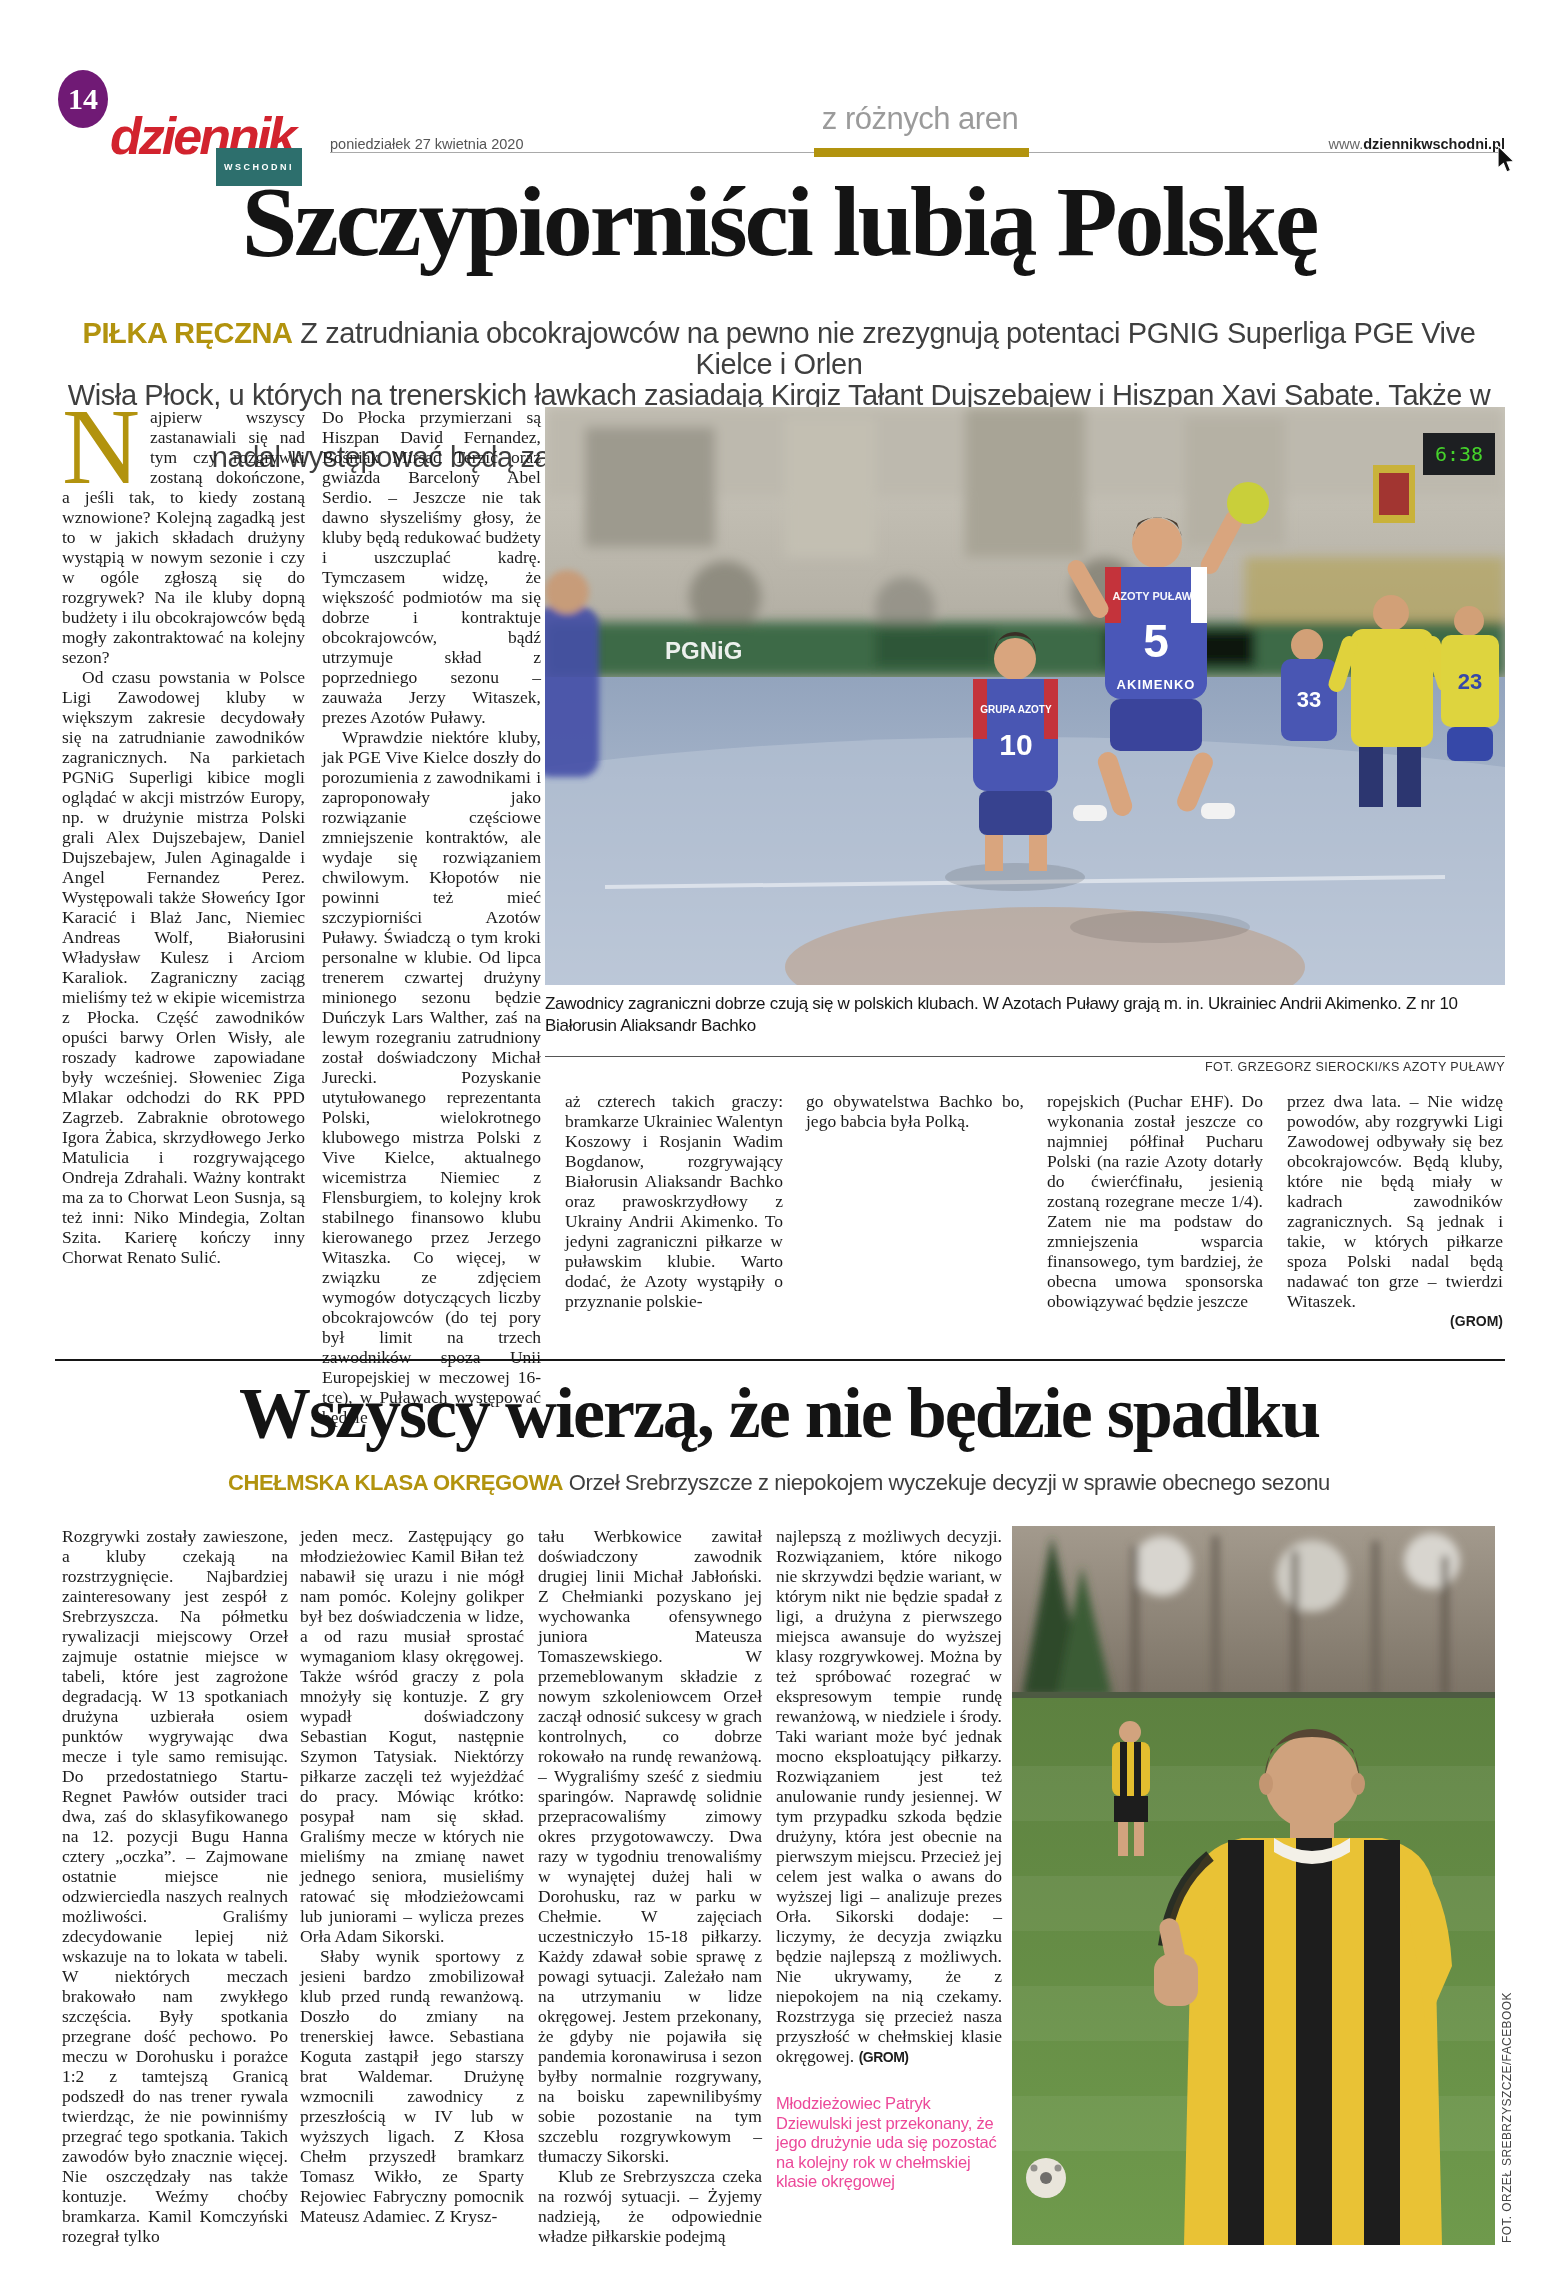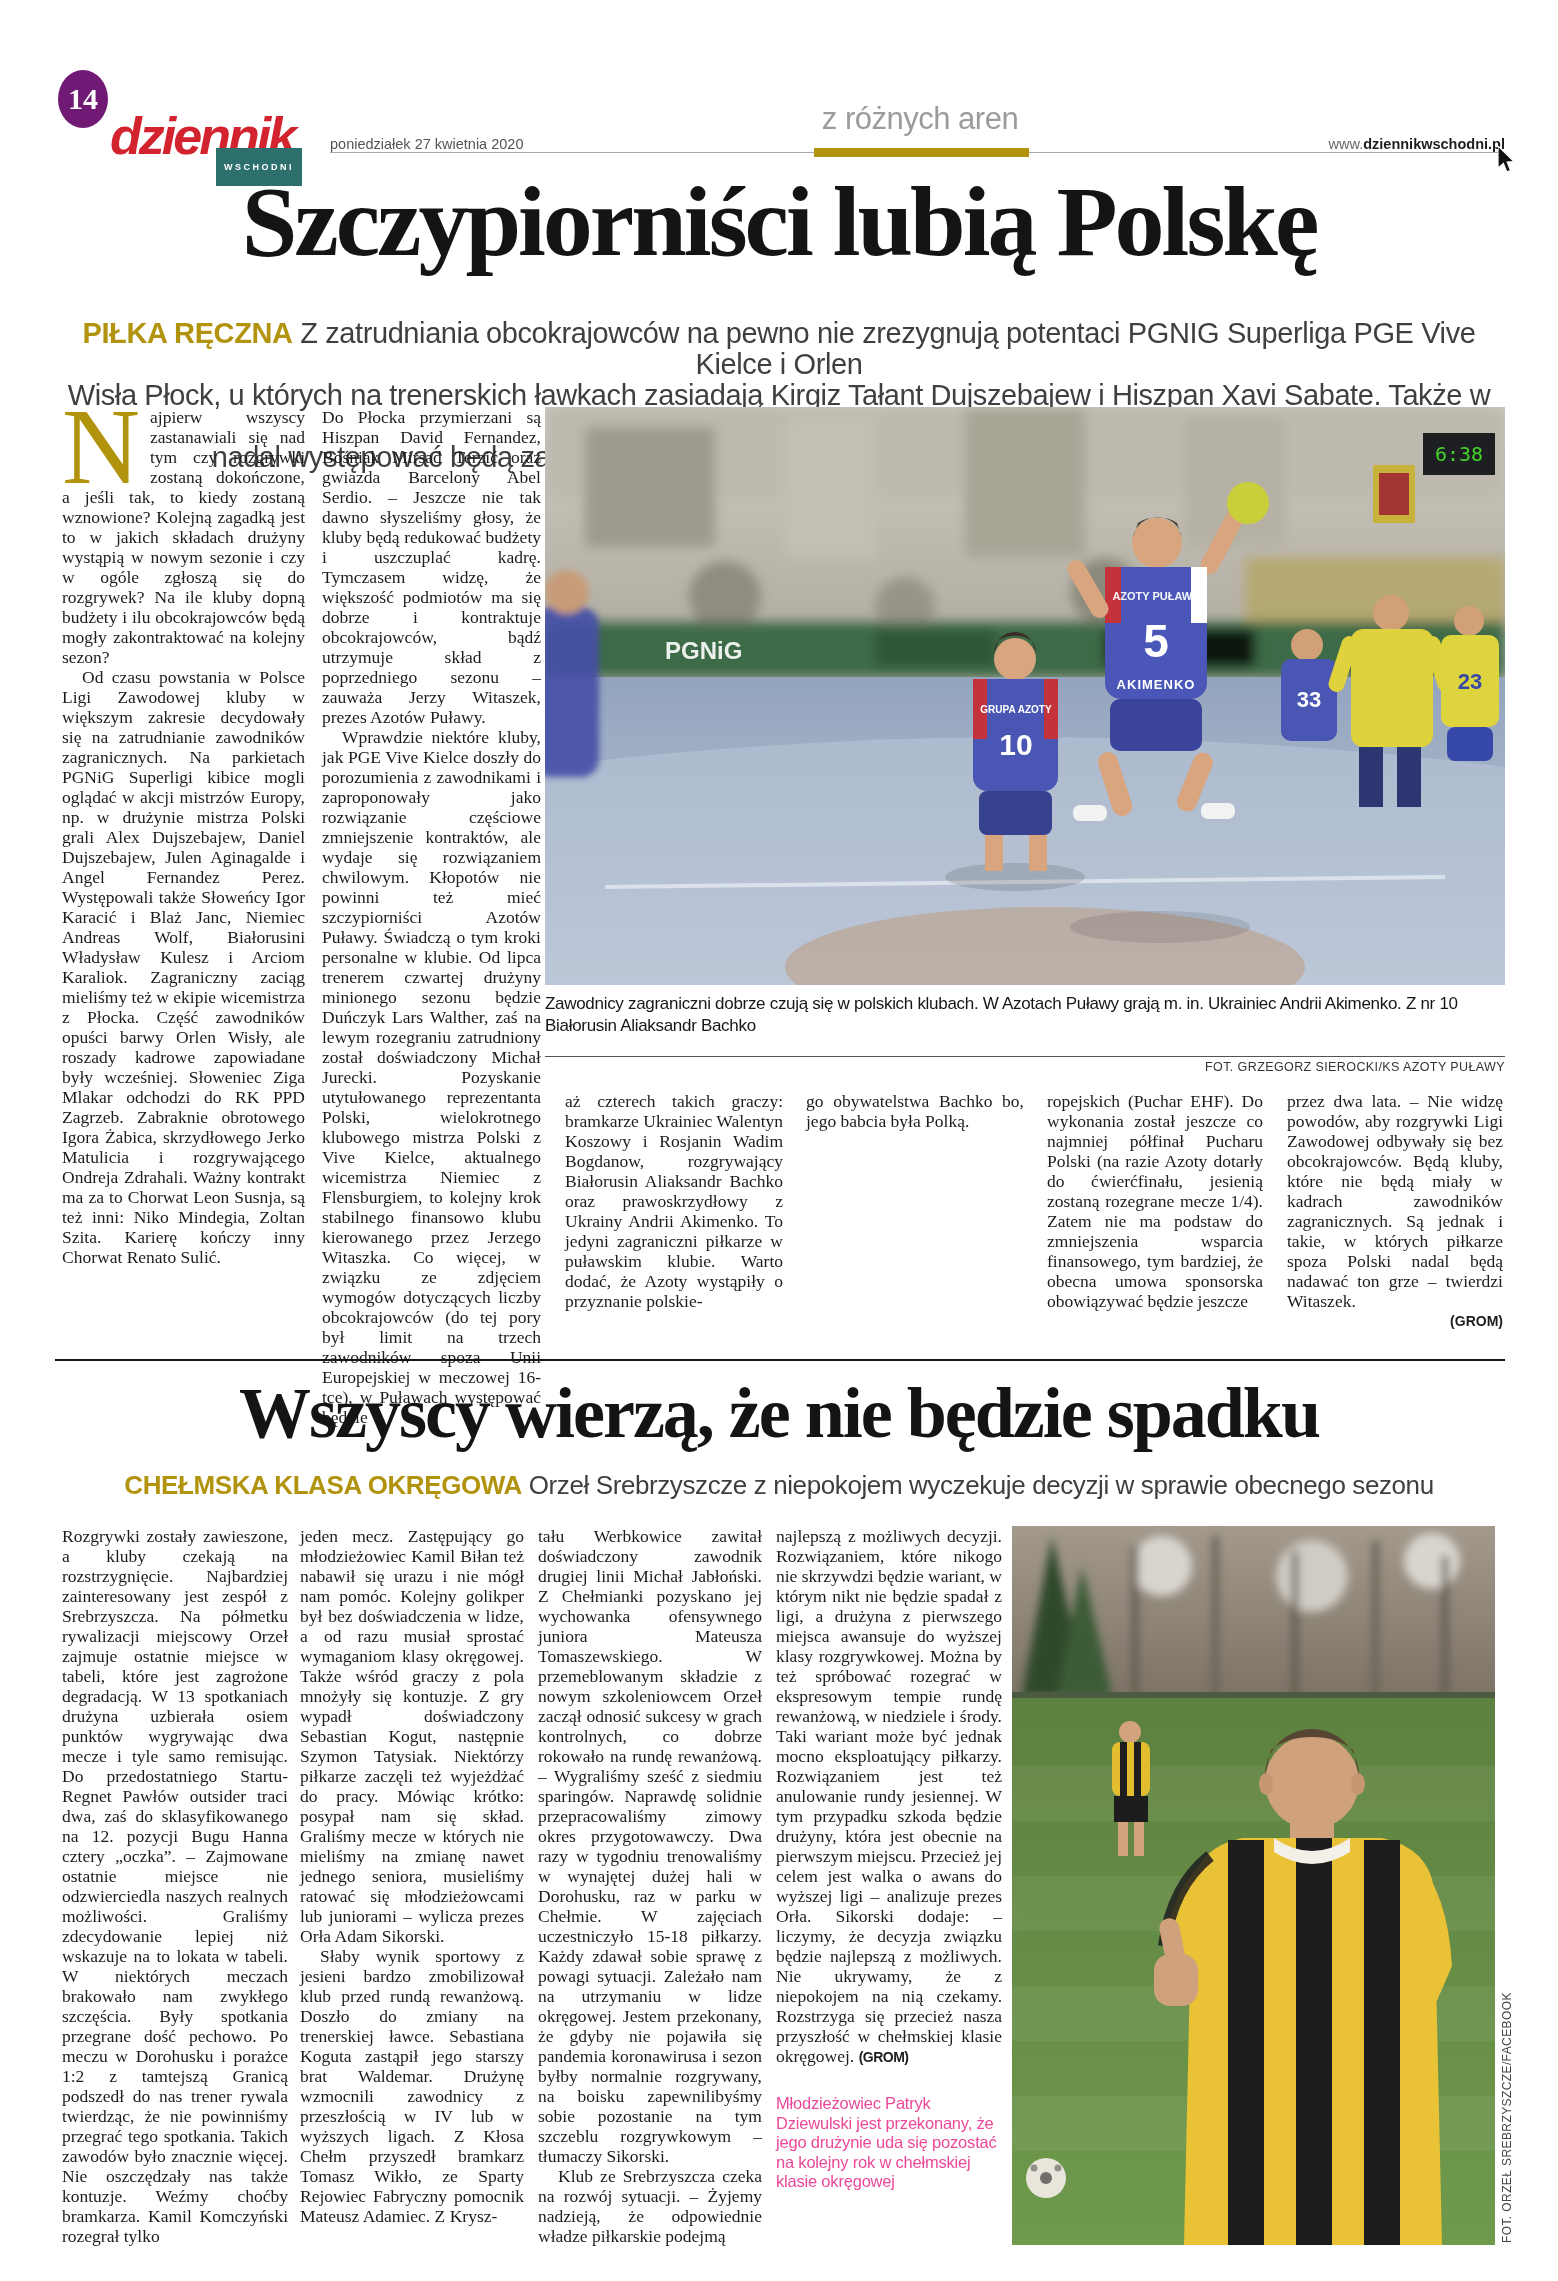--- a/index.html
+++ b/index.html
@@ -24,21 +24,21 @@
   .cursor{position:absolute;left:1498px;top:146px;}
   
   .headline{position:absolute;left:40px;width:1478px;text-align:center;font-weight:700;color:#141414;}
   .h1{top:164px;font-size:100px;letter-spacing:-3px;}
   .h2{top:1372px;font-size:72px;letter-spacing:-2px;}
   .lead{position:absolute;left:60px;top:318px;width:1438px;text-align:center;
         font-family:"Liberation Sans","DejaVu Sans",sans-serif;font-size:29px;line-height:31px;
         color:#3f3f3f;letter-spacing:-0.4px;}
   .kicker{color:#b2930e;font-weight:700;}
   .subhead{position:absolute;left:40px;top:1470px;width:1478px;text-align:center;
-        font-family:"Liberation Sans",sans-serif;font-size:26px;color:#3f3f3f;letter-spacing:-0.4px;}
+        font-family:"Liberation Sans",sans-serif;font-size:22px;color:#3f3f3f;letter-spacing:-0.4px;}
   .col{position:absolute;text-align:justify;font-size:17.5px;line-height:20px;color:#1c1c1c;}
   .col p{margin:0;}
   .col p.ind{text-indent:20px;}
   .dropcap{float:left;font-size:108px;line-height:80px;height:78px;padding-right:10px;
            color:#b2930e;font-family:"Liberation Serif",serif;}
   .sign{font:700 14px "Liberation Sans",sans-serif;letter-spacing:-0.5px;white-space:nowrap;}
   .sign-line{text-align:right;font:700 14px "Liberation Sans",sans-serif;margin-top:2px;}
   
   .a1c1{left:62px;top:407px;width:243px;}
   .a1c2{left:322px;top:407px;width:219px;}

